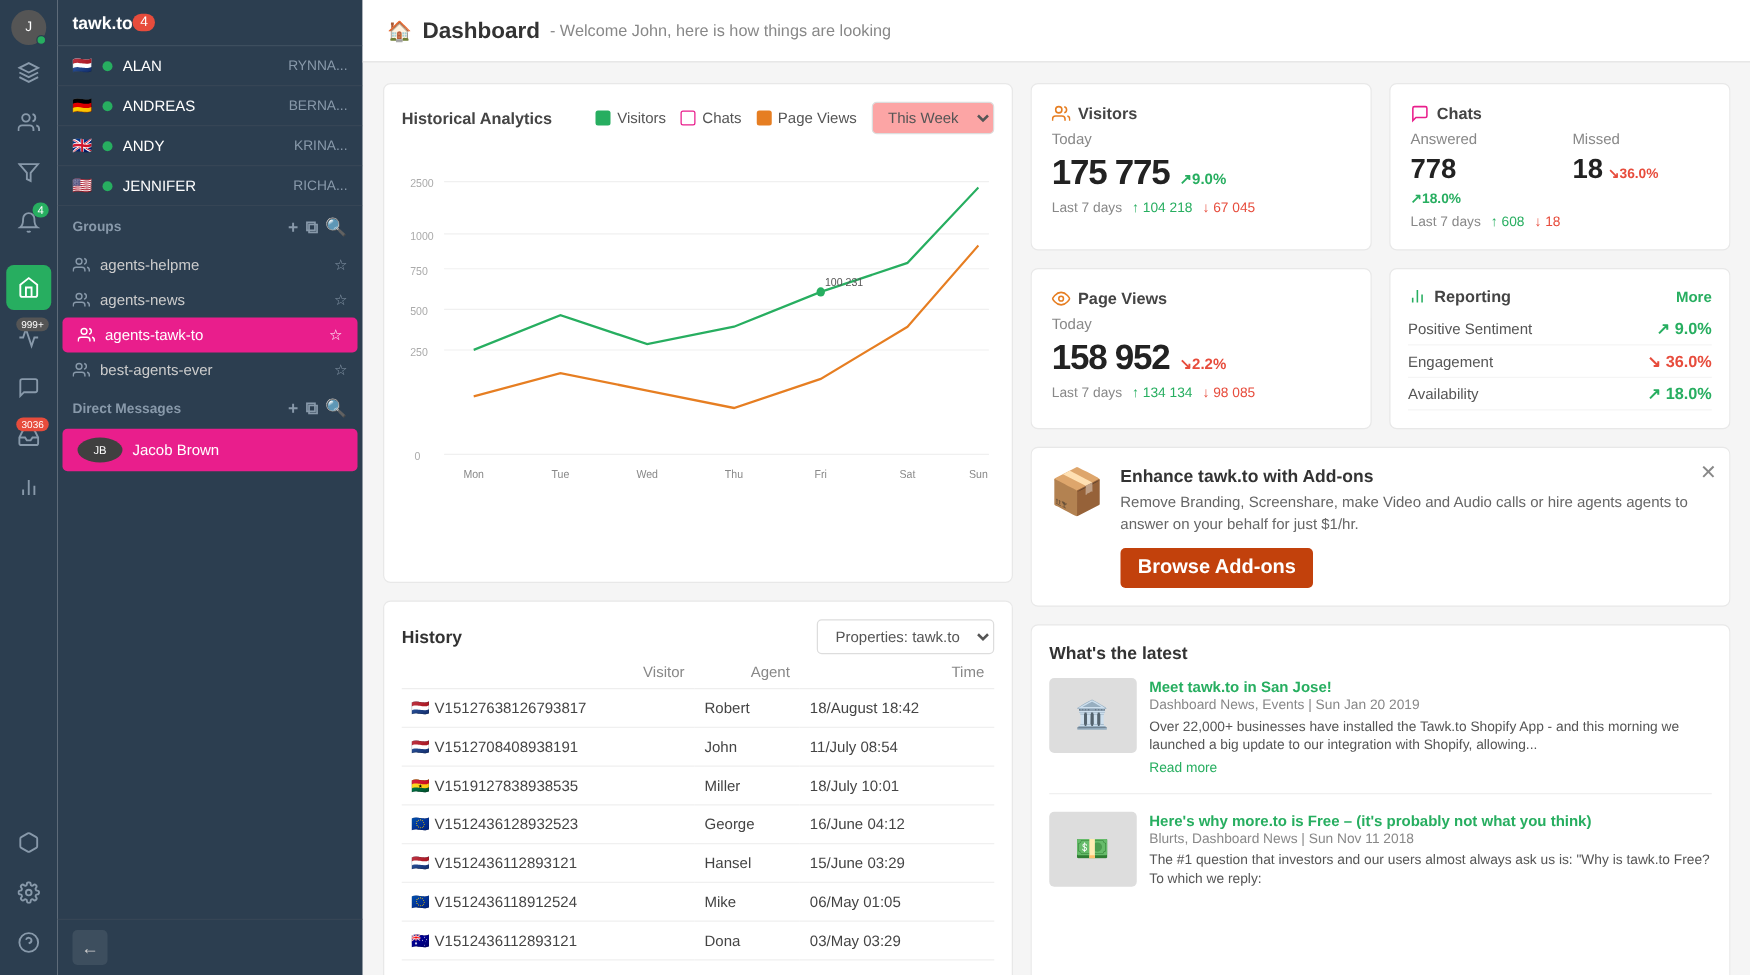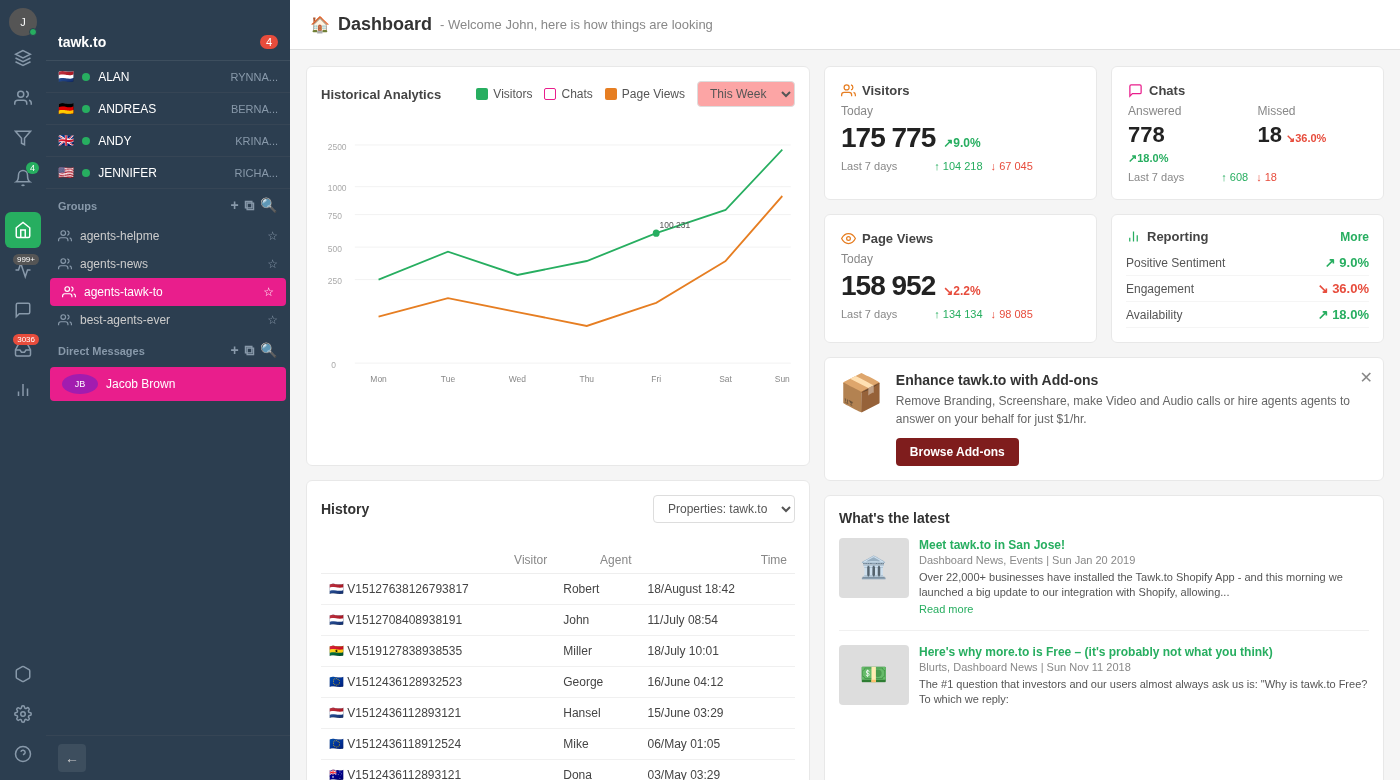--- a/index.html
+++ b/index.html
@@ -9,21 +9,21 @@
     .icon-bar { width: 46px; background: #2c3e50; display: flex; flex-direction: column; align-items: center; padding: 8px 0; gap: 4px; flex-shrink: 0; }
     .icon-bar-item { width: 36px; height: 36px; display: flex; align-items: center; justify-content: center; border-radius: 6px; cursor: pointer; position: relative; color: #8899aa; font-size: 16px; }
     .icon-bar-item.active { background: #27ae60; color: white; }
     .icon-bar-item .badge { position: absolute; top: 2px; right: 2px; background: #27ae60; color: white; border-radius: 10px; font-size: 9px; padding: 1px 4px; }
     .icon-bar-item .badge.red { background: #e74c3c; }
     .avatar-circle { width: 28px; height: 28px; background: #555; border-radius: 50%; display: flex; align-items: center; justify-content: center; color: white; font-size: 11px; position: relative; }
     .avatar-circle .online-dot { position: absolute; bottom: 0; right: 0; width: 8px; height: 8px; background: #27ae60; border-radius: 50%; border: 1px solid #2c3e50; }
 
     
     .sidebar { width: 244px; background: #2c3e50; color: #ccc; display: flex; flex-direction: column; flex-shrink: 0; overflow: hidden; }
-    .sidebar-header { padding: 10px 12px; display: flex; align-items: center; justify-content: space-between; border-bottom: 1px solid #3d4e5e; margin-top: 24px; }
+    .sidebar-header { padding: 10px 12px; display: flex; align-items: center; justify-content: flex-start; border-bottom: 1px solid #3d4e5e; }
     .sidebar-header .title { color: white; font-weight: 600; font-size: 14px; }
     .sidebar-header .count { background: #e74c3c; color: white; border-radius: 10px; padding: 1px 6px; font-size: 11px; }
     .contact-list { overflow-y: auto; }
     .contact-item { display: flex; align-items: center; padding: 8px 12px; cursor: pointer; border-bottom: 1px solid #364555; gap: 8px; }
     .online-dot { width: 8px; height: 8px; background: #27ae60; border-radius: 50%; flex-shrink: 0; }
     .contact-name { color: white; font-weight: 500; font-size: 12px; flex: 1; }
     .contact-extra { color: #8899aa; font-size: 11px; }
     .section-label { padding: 8px 12px; color: #8899aa; font-size: 11px; font-weight: 600; display: flex; align-items: center; justify-content: space-between; }
     .section-label .actions { display: flex; gap: 6px; }
     .section-label .actions span { cursor: pointer; font-size: 14px; }
@@ -59,32 +59,32 @@
     svg.chart { width: 100%; height: 100%; }
 
     
     .stat-card { padding: 16px; }
     .stat-label { font-size: 12px; color: #888; margin-bottom: 4px; }
     .stat-value { font-size: 28px; font-weight: 700; color: #222; letter-spacing: -1px; }
     .stat-change { display: flex; align-items: center; gap: 3px; font-size: 12px; font-weight: 600; }
     .stat-change.up { color: #27ae60; }
     .stat-change.down { color: #e74c3c; }
     .stat-meta { font-size: 11px; color: #888; margin-top: 6px; display: flex; align-items: center; gap: 8px; }
-    .stat-meta .up { color: #27ae60; margin-left: 29px; }
+    .stat-meta .up { color: #27ae60; }
     .stat-meta .down { color: #e74c3c; }
     .stat-row { display: flex; gap: 20px; }
     .stat-sub { flex: 1; }
     .stat-sub-value { font-size: 22px; font-weight: 700; color: #222; }
     .stat-sub-change { font-size: 11px; font-weight: 600; }
     .stat-sub-change.up { color: #27ae60; }
     .stat-sub-change.down { color: #e74c3c; }
 
     
     .history-card { grid-column: 1; grid-row: 2; }
-    .history-header { display: flex; align-items: center; justify-content: space-between; margin-bottom: 24px; }
+    .history-header { display: flex; align-items: center; justify-content: space-between; margin-bottom: 1px; }
     .history-title { font-size: 14px; font-weight: 600; color: #333; }
     .history-select { border: 1px solid #ddd; border-radius: 4px; padding: 5px 10px; font-size: 12px; color: #555; background: white; cursor: pointer; }
     table { width: 100%; border-collapse: collapse; }
     th { text-align: right; padding: 6px 8px; color: #888; font-weight: 500; font-size: 12px; border-bottom: 1px solid #eee; }
     td { padding: 8px 8px; border-bottom: 1px solid #f0f0f0; font-size: 12px; color: #444; }
     .load-more { text-align: center; padding: 12px; color: #27ae60; font-size: 13px; cursor: pointer; font-weight: 500; }
 
     .reporting-item { display: flex; align-items: center; justify-content: space-between; padding: 5px 0; border-bottom: 1px solid #f5f5f5; }
     .reporting-item-label { font-size: 12px; color: #555; }
     .reporting-item-value.up { color: #27ae60; font-weight: 600; font-size: 13px; }
@@ -98,21 +98,21 @@
     .right-col { grid-column: 2; grid-row: 1 / 3; display: flex; flex-direction: column; gap: 14px; overflow-y: auto; }
 
     .right-top { display: grid; grid-template-columns: 1fr 1fr; gap: 14px; }
     .right-mid { display: grid; grid-template-columns: 1fr 1fr; gap: 14px; }
 
     
     .addon-banner { background: white; border-radius: 6px; border: 1px solid #e8e8e8; padding: 14px; display: flex; align-items: flex-start; gap: 12px; position: relative; }
     .addon-icon { font-size: 36px; }
     .addon-content .addon-title { font-size: 14px; font-weight: 600; color: #333; margin-bottom: 4px; }
     .addon-content .addon-desc { font-size: 12px; color: #666; line-height: 1.5; margin-bottom: 10px; }
-    .addon-btn { background: #7f1d1d; color: white; border: none; border-radius: 4px; padding: 7px 14px; font-size: 12px; font-weight: 600; cursor: pointer; }
+    .addon-btn { background: #c2410c; color: white; border: none; border-radius: 4px; padding: 7px 14px; font-size: 16px; font-weight: 600; cursor: pointer; }
     .close-btn { position: absolute; top: 10px; right: 10px; cursor: pointer; color: #888; font-size: 16px; }
 
     
     .news-section { background: white; border-radius: 6px; border: 1px solid #e8e8e8; padding: 14px; flex: 1; }
     .news-section-title { font-size: 14px; font-weight: 600; color: #333; margin-bottom: 12px; }
     .news-item { display: flex; gap: 10px; margin-bottom: 14px; padding-bottom: 14px; border-bottom: 1px solid #f0f0f0; }
     .news-item:last-child { border-bottom: none; }
     .news-thumb { width: 70px; height: 60px; border-radius: 4px; background: #ddd; overflow: hidden; flex-shrink: 0; display: flex; align-items: center; justify-content: center; font-size: 22px; }
     .news-content .news-title { font-size: 12px; font-weight: 600; color: #27ae60; margin-bottom: 2px; cursor: pointer; }
     .news-content .news-meta { font-size: 11px; color: #888; margin-bottom: 4px; }
@@ -292,21 +292,21 @@
   <div class="section-label">
     <span>Direct Messages</span>
     <div class="actions">
       <span>+</span>
       <span>⧉</span>
       <span>🔍</span>
     </div>
   </div>
 
   <div class="group-item active">
-    <div style="width:36px;height:20px;background:#a21caf;border-radius:50%;display:flex;align-items:center;justify-content:center;color:white;font-size:9px;">JB</div>
+    <div style="width:36px;height:20px;background:#404040;border-radius:50%;display:flex;align-items:center;justify-content:center;color:white;font-size:9px;">JB</div>
     <span class="group-name" style="color:white;">Jacob Brown</span>
   </div>
 
   <div style="flex:1"></div>
   <div class="sidebar-bottom">
     <div class="nav-btn">←</div>
   </div>
 </div>
 
 <div class="main">

